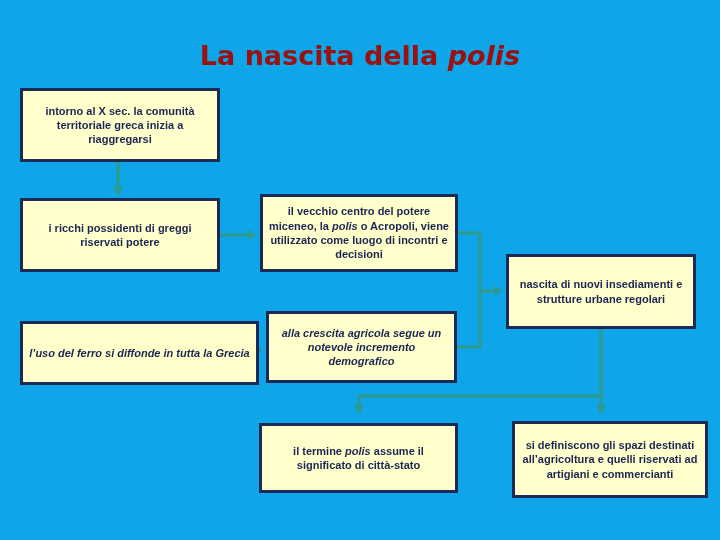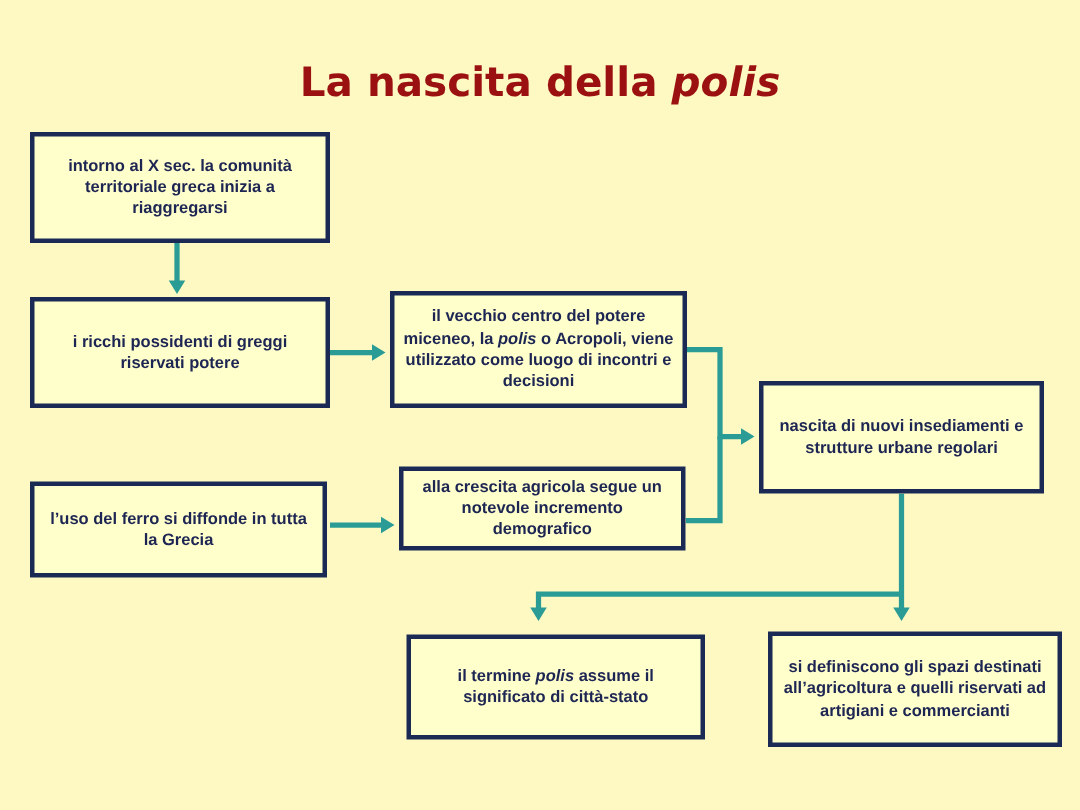--- a/index.html
+++ b/index.html
@@ -1,38 +1,38 @@
 <!DOCTYPE html>
 <html><head>
 <meta charset="utf-8">
 <style>
   html,body{margin:0;padding:0;background:#fff;}
   .slide{
-    position:relative;width:720px;height:540px;background:#fef9c3;
+    position:relative;width:720px;height:540px;background:#0ea5e9;
     font-family:"Liberation Sans",sans-serif;overflow:hidden;
   }
   .title{
     position:absolute;top:40px;left:0;width:720px;text-align:center;
     font-family:"DejaVu Sans",sans-serif;font-weight:bold;font-size:27px;
     color:#9b1010;letter-spacing:0px;
   }
   .it{font-style:italic;}
   .box{
     position:absolute;background:#ffffcc;border:3px solid #1b2a55;
     color:#1d2553;font-weight:bold;font-size:11px;line-height:1.3;
     display:flex;align-items:center;justify-content:center;
     text-align:center;padding:14px 5px;box-sizing:border-box;
   }
   .b1{left:20px;top:88px;width:200px;height:74px;}
   .b2{left:20px;top:198px;width:200px;height:74px;}
   .b3{left:260px;top:194px;width:198px;height:78px;}
   .b4{left:506px;top:254px;width:190px;height:75px;}
-  .b5{left:20px;top:321px;width:198px;height:64px;}
-  .b6{left:266px;top:311px;width:191px;height:56px;}
-  .b7{left:259px;top:423px;width:199px;height:70px;margin-left:12px;}
+  .b5{left:20px;top:321px;width:239px;height:64px;font-style:italic;}
+  .b6{left:266px;top:311px;width:191px;height:72px;font-style:italic;}
+  .b7{left:259px;top:423px;width:199px;height:70px;}
   .b8{left:512px;top:421px;width:196px;height:77px;justify-content:center;}
   .connectors{position:absolute;left:0;top:0;width:720px;height:540px;pointer-events:none;}
   .connectors path{stroke:#2b9c95;stroke-width:3.5;fill:none;}
   .connectors polygon{fill:#2b9c95;stroke:none;}
 </style>
 </head>
 <body>
 
 <div class="slide">
 

